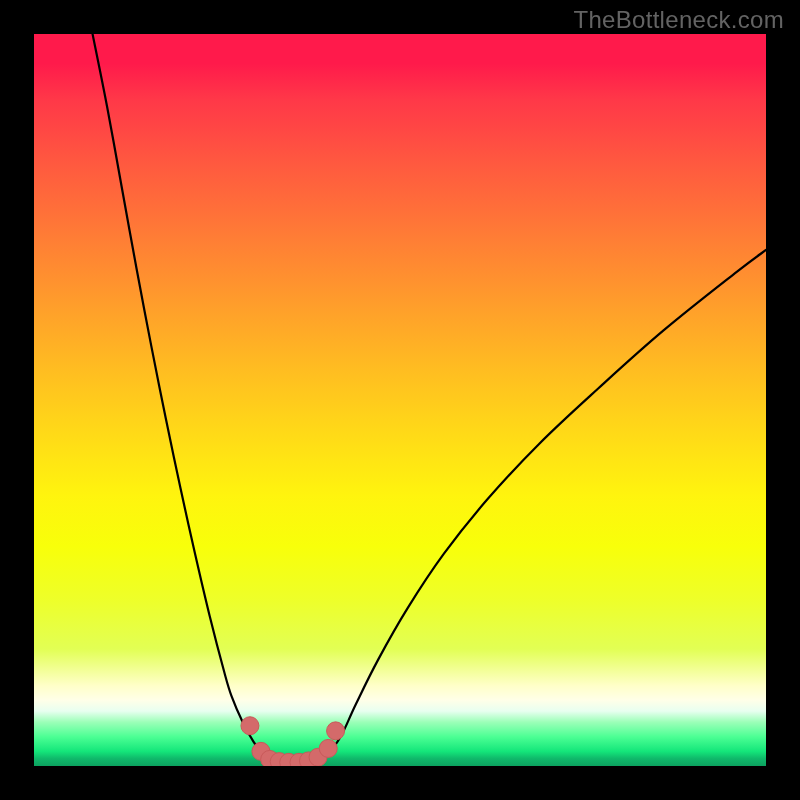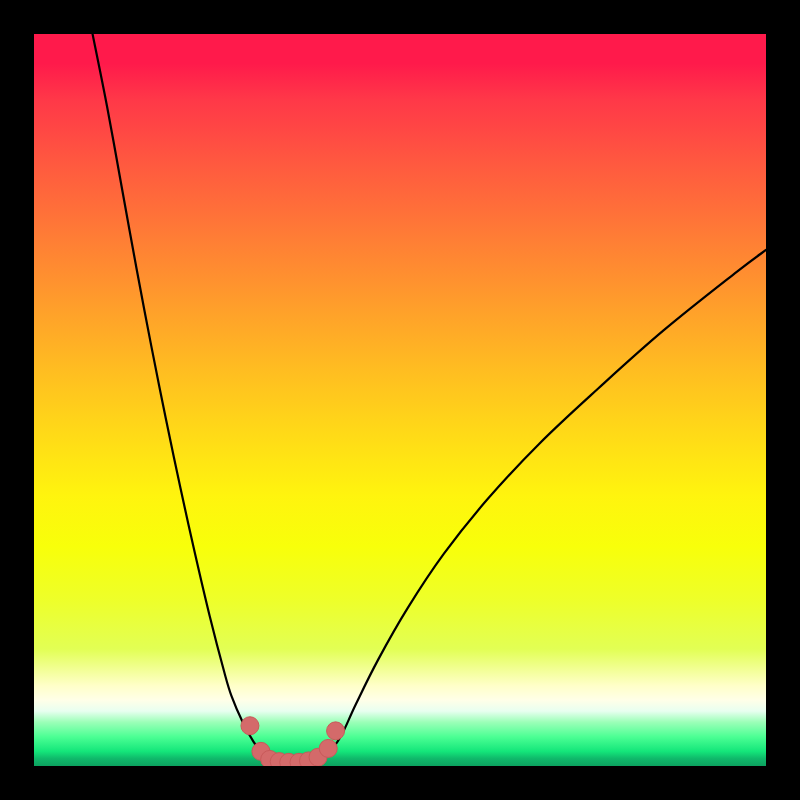--- a/index.html
+++ b/index.html
@@ -66,20 +66,21 @@
   svg.curve {
     position: absolute;
     inset: 0;
   }
 </style>
 </head>
 <body>
 
 <div class="frame">
 
+  <div class="watermark">TheBottleneck.com</div>
 
   <div class="plot">
     <div class="gradient"></div>
 
     <svg class="curve" viewBox="0 0 732 732" preserveAspectRatio="none">
       <g id="curve-group">
           <path d="M 58.56 0.00 C 61.20 13.18, 67.93 45.53, 73.20 73.20 C 78.47 100.87, 82.57 124.73, 87.84 153.72 C 93.11 182.71, 97.21 205.91, 102.48 234.24 C 107.75 262.57, 111.85 284.09, 117.12 311.10 C 122.39 338.11, 126.49 358.61, 131.76 384.30 C 137.03 409.99, 141.13 429.46, 146.40 453.84 C 151.67 478.22, 155.77 496.66, 161.04 519.72 C 166.31 542.78, 170.41 560.59, 175.68 581.94 C 180.95 603.29, 186.37 623.81, 190.32 638.30 C 194.27 652.80, 194.35 653.50, 197.64 662.46 C 200.93 671.42, 204.67 679.91, 208.62 688.08 C 212.57 696.25, 216.04 702.31, 219.60 707.84 C 223.16 713.38, 226.80 716.85, 228.38 718.82" fill="none" stroke="#000000" stroke-width="2.2" stroke-linecap="round"></path>
           <path d="M 296.46 717.36 C 298.44 714.46, 302.83 709.82, 307.44 701.26 C 312.05 692.69, 315.49 683.35, 322.08 669.78 C 328.67 656.21, 334.82 642.99, 344.04 625.86 C 353.26 608.73, 361.46 593.73, 373.32 574.62 C 385.18 555.51, 395.43 539.48, 409.92 519.72 C 424.41 499.96, 436.71 484.58, 453.84 464.82 C 470.97 445.06, 485.32 429.68, 505.08 409.92 C 524.84 390.16, 541.24 375.44, 563.64 355.02 C 586.04 334.60, 604.49 317.54, 629.52 296.46 C 654.55 275.38, 684.27 252.39, 702.72 237.90 C 721.17 223.41, 726.73 219.89, 732.00 215.94" fill="none" stroke="#000000" stroke-width="2.2" stroke-linecap="round"></path>
         </g>
       <g id="dots-group">

